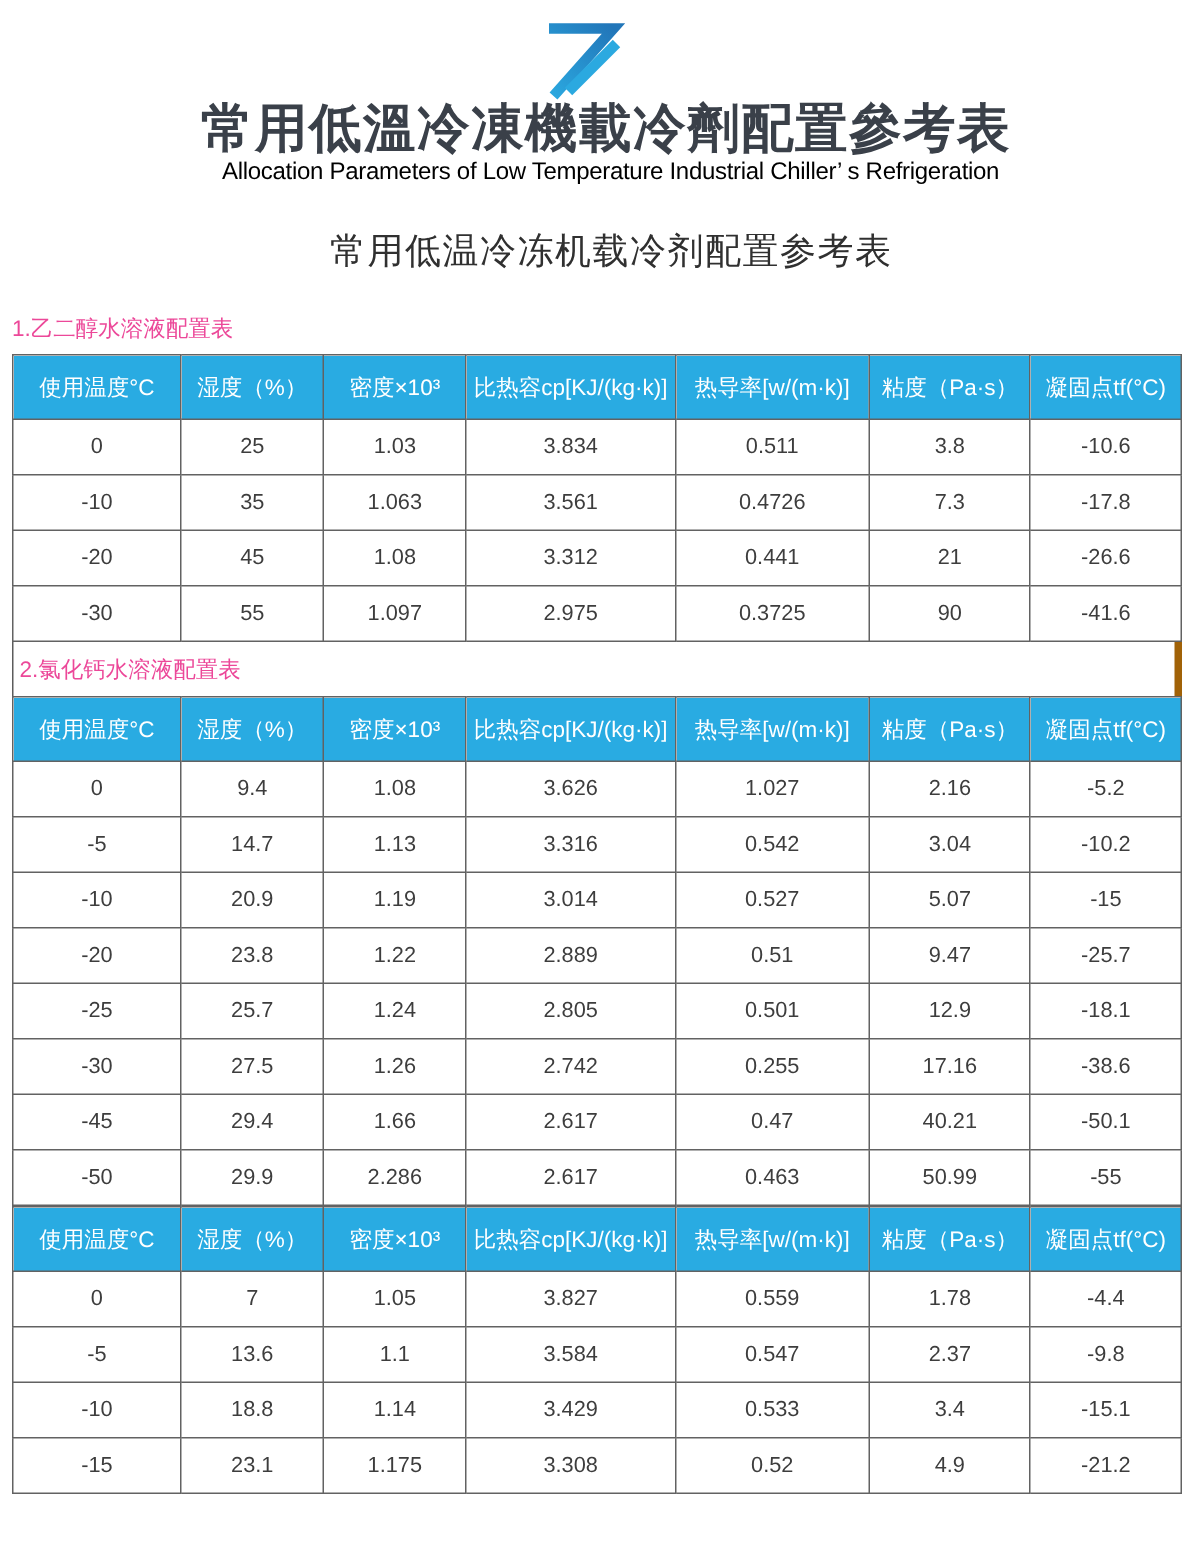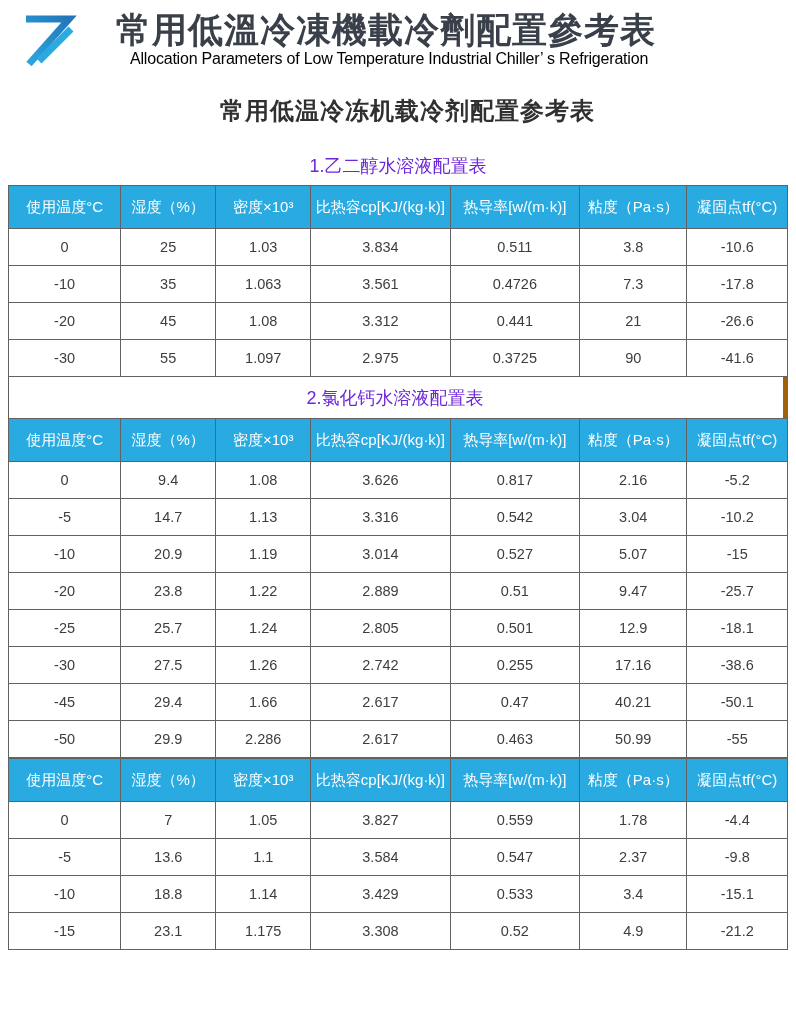--- a/index.html
+++ b/index.html
@@ -10,22 +10,23 @@
     height: 1027px;
     overflow: hidden;
     font-family: "Liberation Sans", "DejaVu Sans", sans-serif;
     -webkit-font-smoothing: antialiased;
   }
   * { box-sizing: border-box; }
 
   
   .brand {
     display: flex;
-    align-items: flex-end;
+    align-items: center;
     padding: 8px 12px 0 12px;
+    flex-direction: column;
   }
   .brand-logo { width: 92px; height: 60px; flex: 0 0 auto; }
   .brand-text { margin-left: 12px; }
   .brand-title {
     font-size: 35px;
     font-weight: 700;
     color: #3a4049;
     line-height: 1.0;
     letter-spacing: 1px;
   }
@@ -35,33 +36,32 @@
     color: #000000;
     margin-top: 3px;
     margin-left: 14px;
     letter-spacing: -0.2px;
   }
 
   
   .doc-title {
     text-align: center;
     font-size: 24px;
-    font-weight: 700;
+    font-weight: 400;
     color: #303030;
     margin-top: 27px;
     letter-spacing: 1px;
     padding-left: 19px;
   }
 
   
   .section-label {
-    font-size: 18px;
-    color: #6d28d9;
+    font-size: 15px;
+    color: #ec4899;
     margin: 27px 8px 7px 8px;
-    text-align: center;
   }
   .section-label.inner {
     margin: 0;
     padding: 9px 6px 8px 4px;
     border-left: 1px solid #5c5c5c;
     border-right: 5px solid #a16207;
   }
 
   
   .tables-frame { margin: 0 8px; }
@@ -204,21 +204,21 @@
           <th>比热容cp[KJ/(kg·k)]</th>
           <th>热导率[w/(m·k)]</th>
           <th>粘度（Pa·s）</th>
           <th>凝固点tf(°C)</th>
       </tr>
       <tr>
         <td>0</td>
           <td>9.4</td>
           <td>1.08</td>
           <td>3.626</td>
-          <td>0.817</td>
+          <td>1.027</td>
           <td>2.16</td>
           <td>-5.2</td>
       </tr>
         <tr>
         <td>-5</td>
           <td>14.7</td>
           <td>1.13</td>
           <td>3.316</td>
           <td>0.542</td>
           <td>3.04</td>

